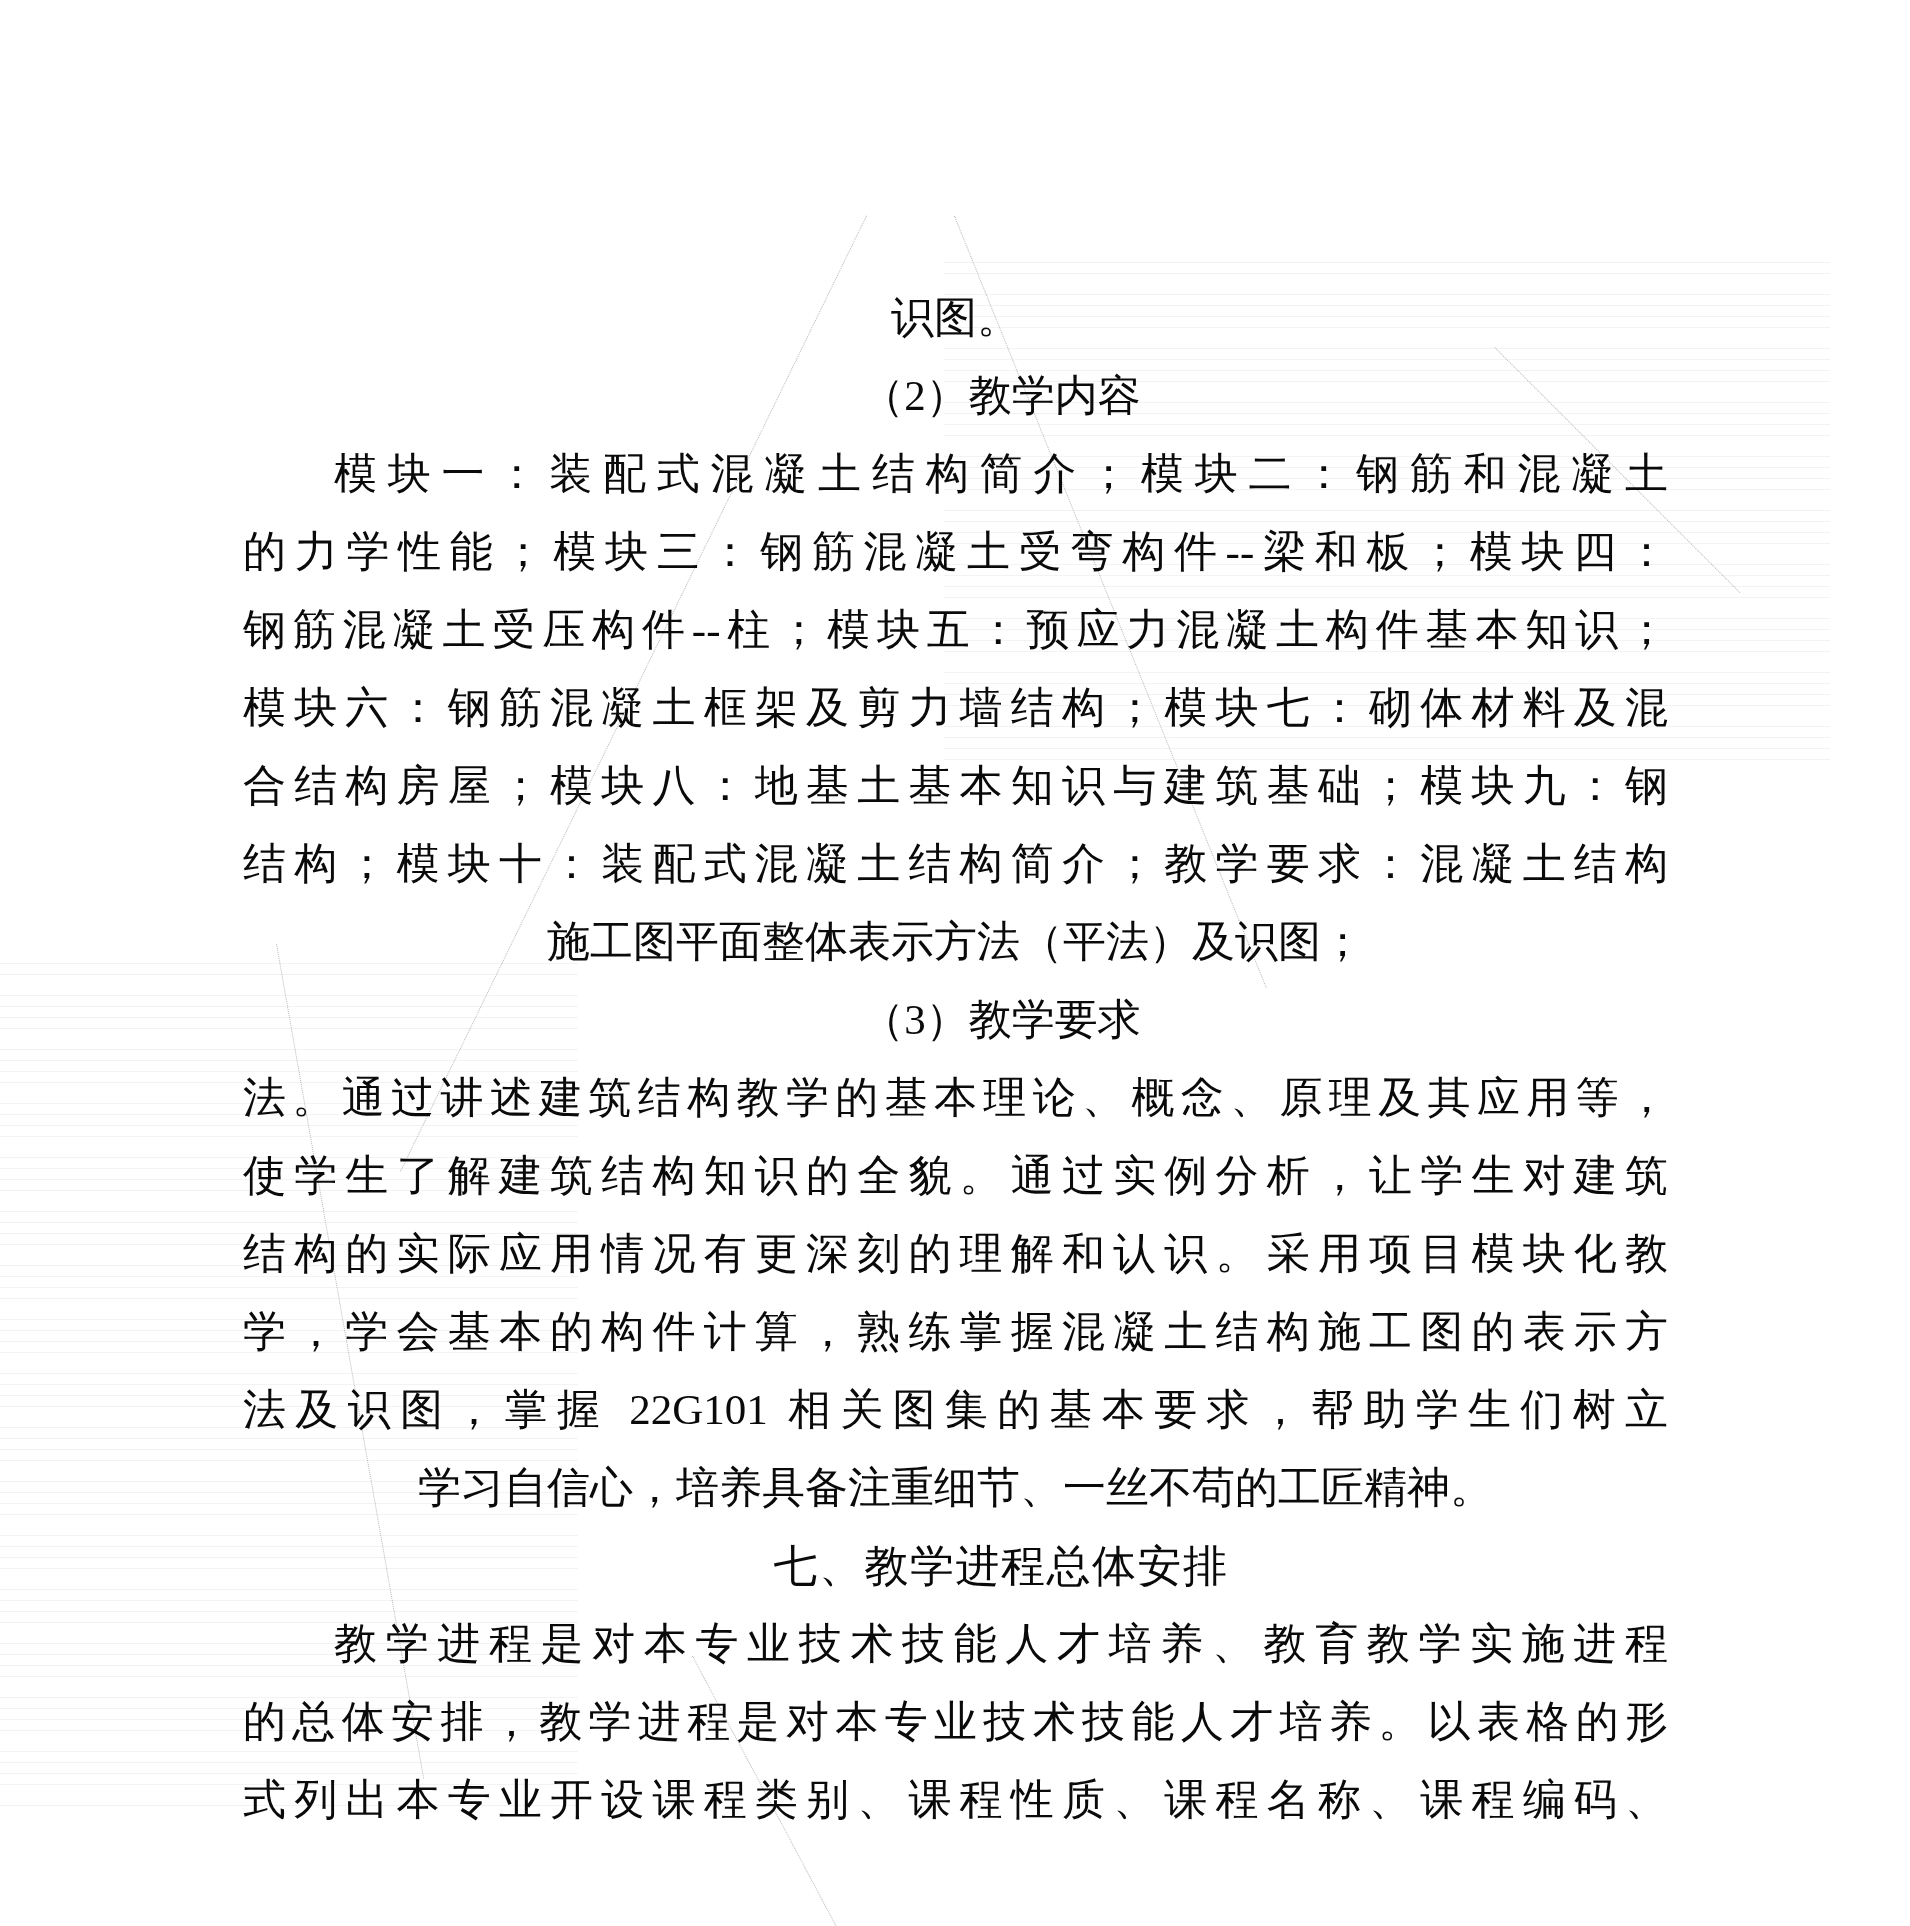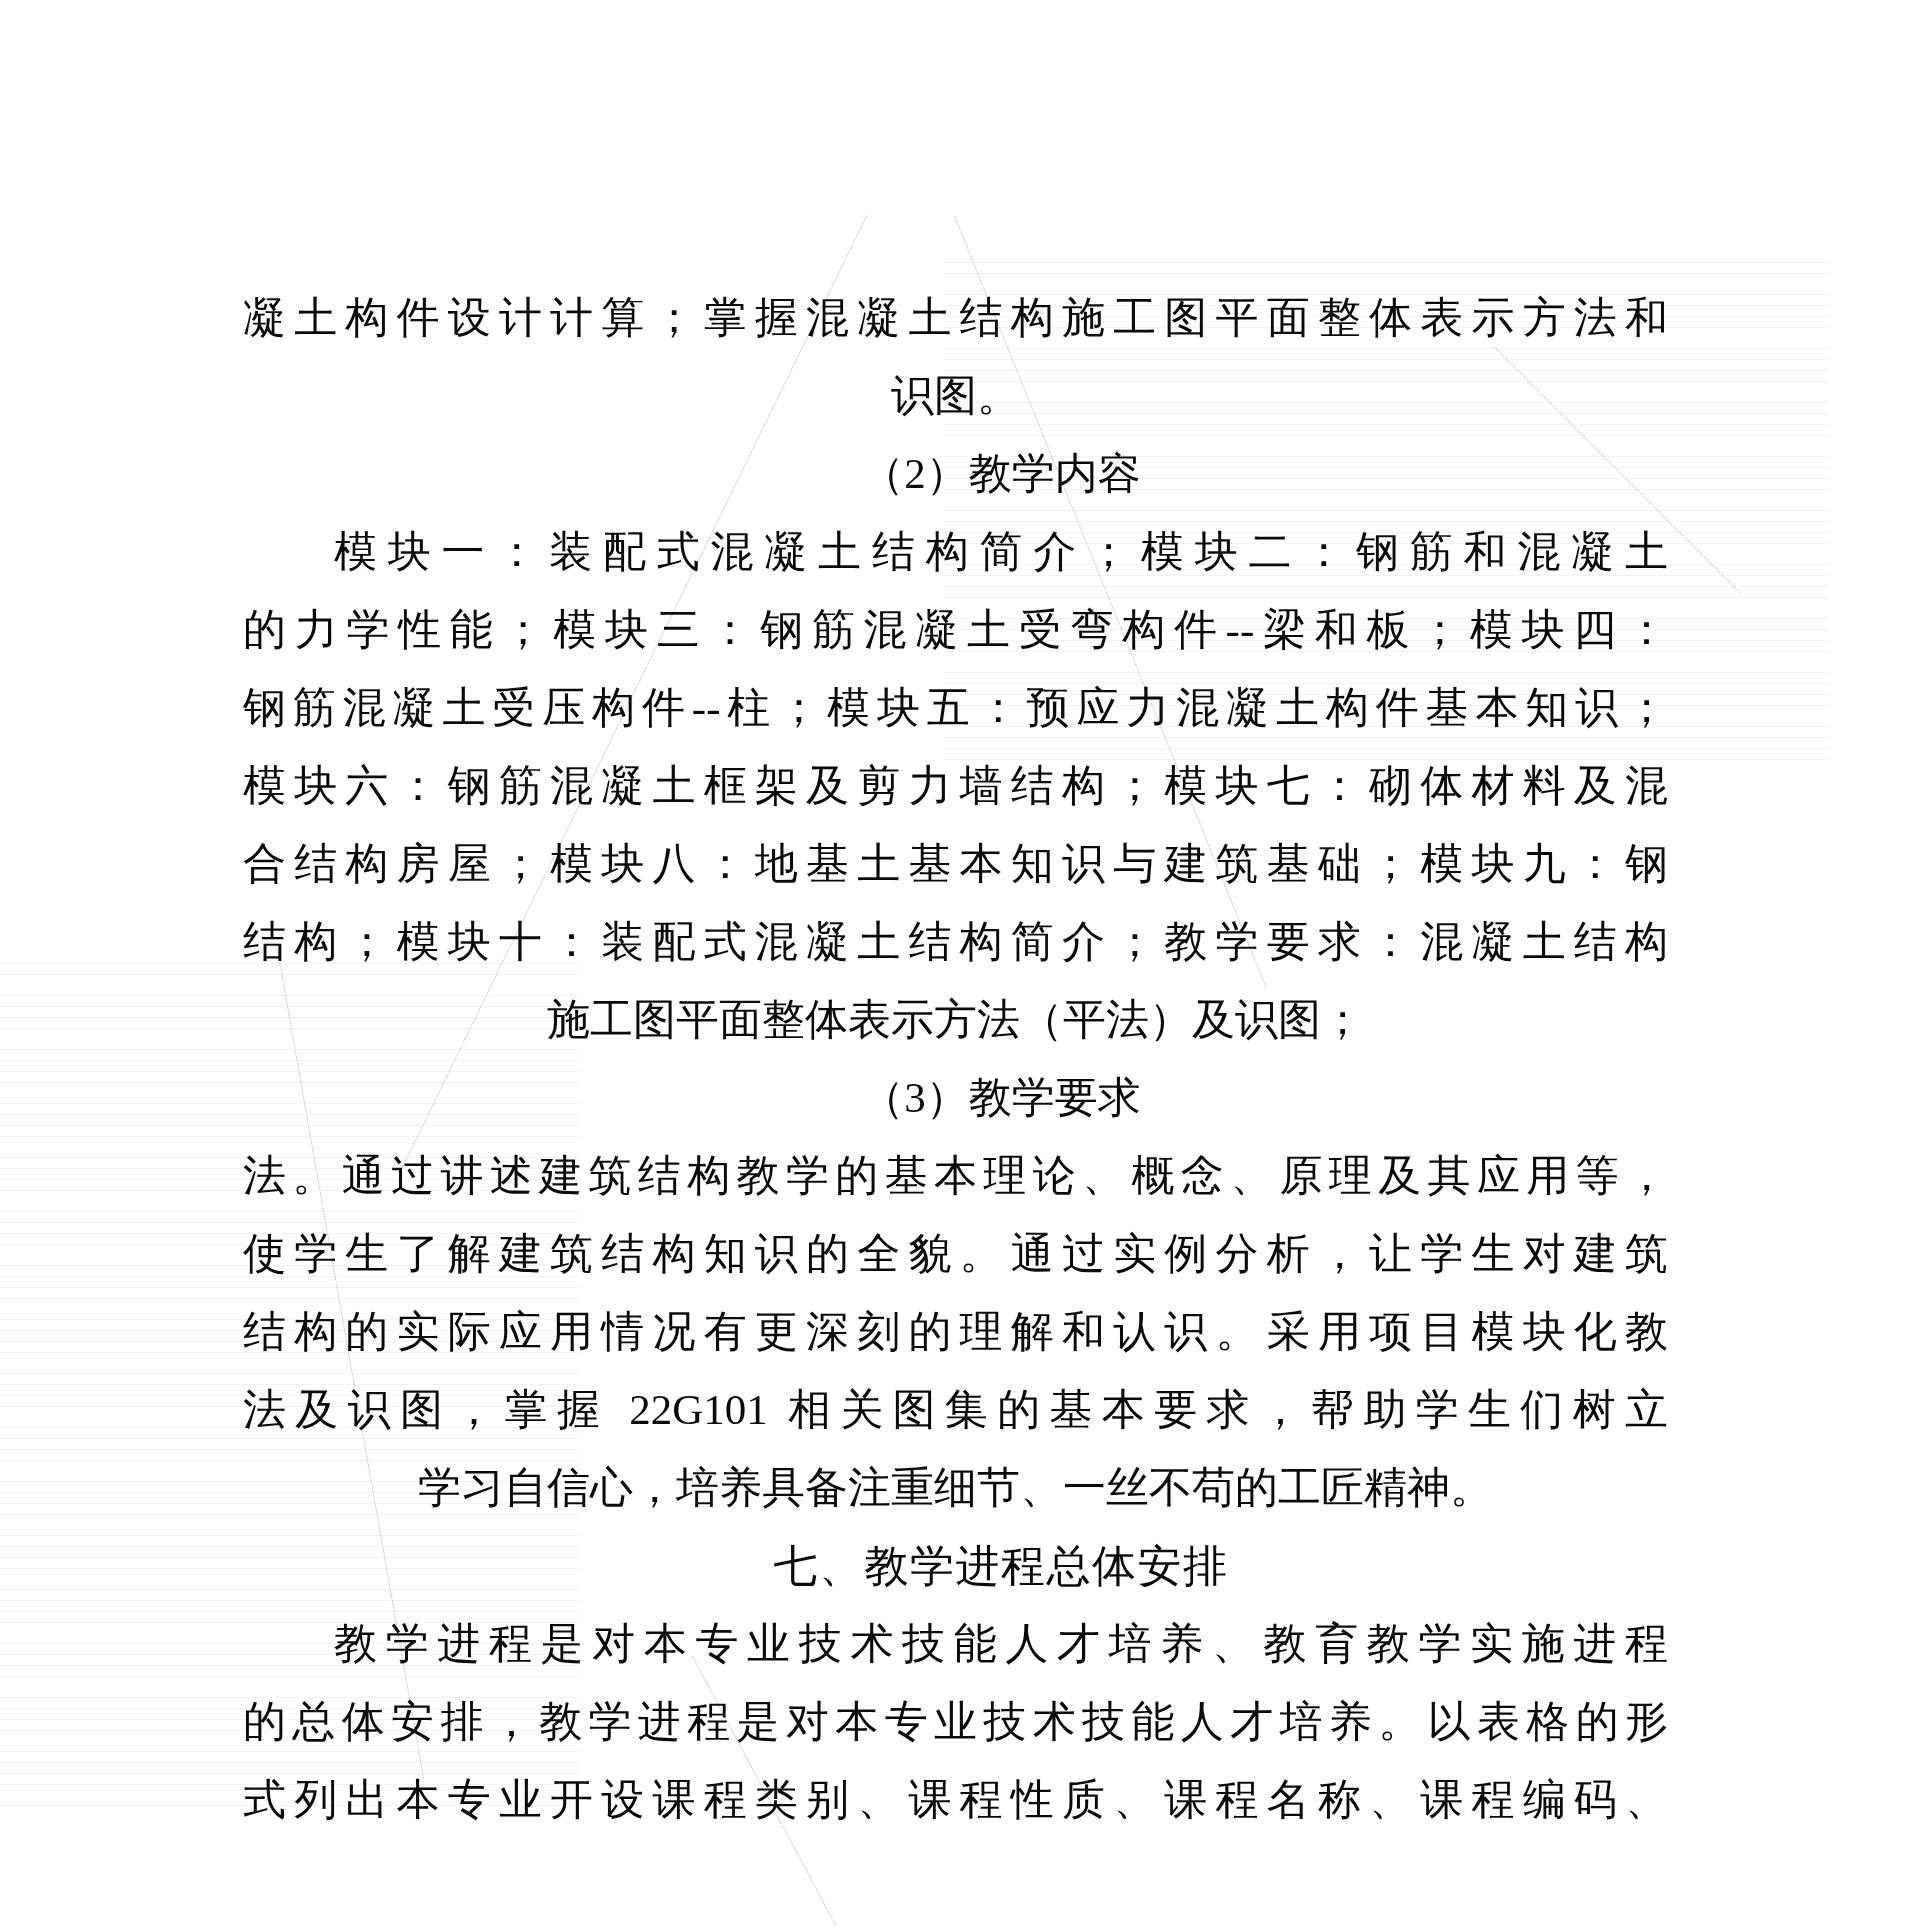--- a/index.html
+++ b/index.html
@@ -74,34 +74,34 @@
   <div class="dots" style="left:944px; top:262px; width:886px; height:501px;"></div>
   <div class="dots" style="left:0px; top:963px; width:578px; height:847px;"></div>
 
   <div class="artifact" style="left:867px; top:216px; width:1063px; transform:rotate(116deg);"></div>
   <div class="artifact" style="left:955px; top:216px; width:832px; transform:rotate(68deg);"></div>
   <div class="artifact" style="left:277px; top:944px; width:847px; transform:rotate(80deg);"></div>
   <div class="artifact" style="left:1495px; top:347px; width:347px; transform:rotate(45deg);"></div>
   <div class="artifact" style="left:693px; top:1656px; width:732px; transform:rotate(62deg);"></div>
 
   <div class="textblock">
-    <div class="line justify">凝土构件设计计算；掌握混凝土结构施工图平面整体表示方法和</div>
     <div class="line">识图。</div>
     <div class="line indent">（2）教学内容</div>
     <div class="line indent justify">模块一：装配式混凝土结构简介；模块二：钢筋和混凝土</div>
     <div class="line justify">的力学性能；模块三：钢筋混凝土受弯构件--梁和板；模块四：</div>
     <div class="line justify">钢筋混凝土受压构件--柱；模块五：预应力混凝土构件基本知识；</div>
     <div class="line justify">模块六：钢筋混凝土框架及剪力墙结构；模块七：砌体材料及混</div>
     <div class="line justify">合结构房屋；模块八：地基土基本知识与建筑基础；模块九：钢</div>
     <div class="line justify">结构；模块十：装配式混凝土结构简介；教学要求：混凝土结构</div>
     <div class="line">施工图平面整体表示方法（平法）及识图；</div>
     <div class="line indent">（3）教学要求</div>
     <div class="line justify">法。通过讲述建筑结构教学的基本理论、概念、原理及其应用等，</div>
     <div class="line justify">使学生了解建筑结构知识的全貌。通过实例分析，让学生对建筑</div>
     <div class="line justify">结构的实际应用情况有更深刻的理解和认识。采用项目模块化教</div>
+    <div class="line justify">学，学会基本的构件计算，熟练掌握混凝土结构施工图的表示方</div>
     <div class="line justify">法及识图，掌握 22G101 相关图集的基本要求，帮助学生们树立</div>
     <div class="line">学习自信心，培养具备注重细节、一丝不苟的工匠精神。</div>
     <div class="line indent heading">七、教学进程总体安排</div>
     <div class="line indent justify">教学进程是对本专业技术技能人才培养、教育教学实施进程</div>
     <div class="line justify">的总体安排，教学进程是对本专业技术技能人才培养。以表格的形</div>
     <div class="line justify">式列出本专业开设课程类别、课程性质、课程名称、课程编码、</div>
 
   </div>
 
 </div>

